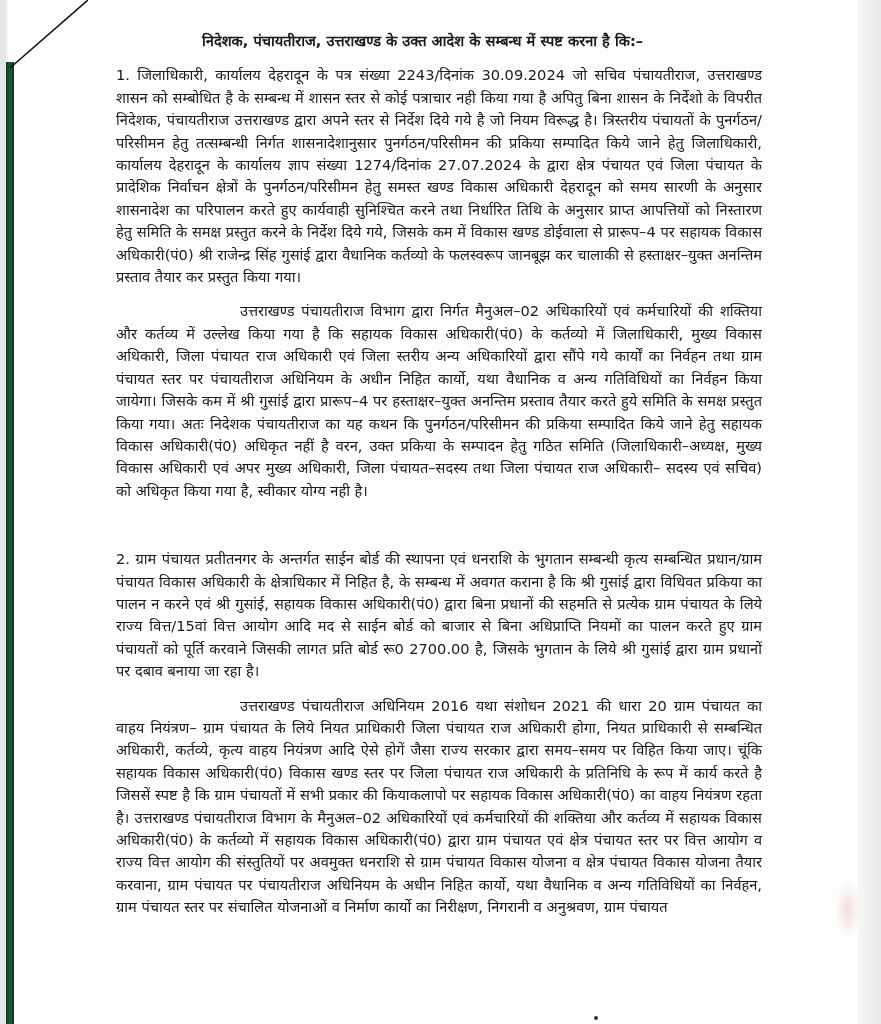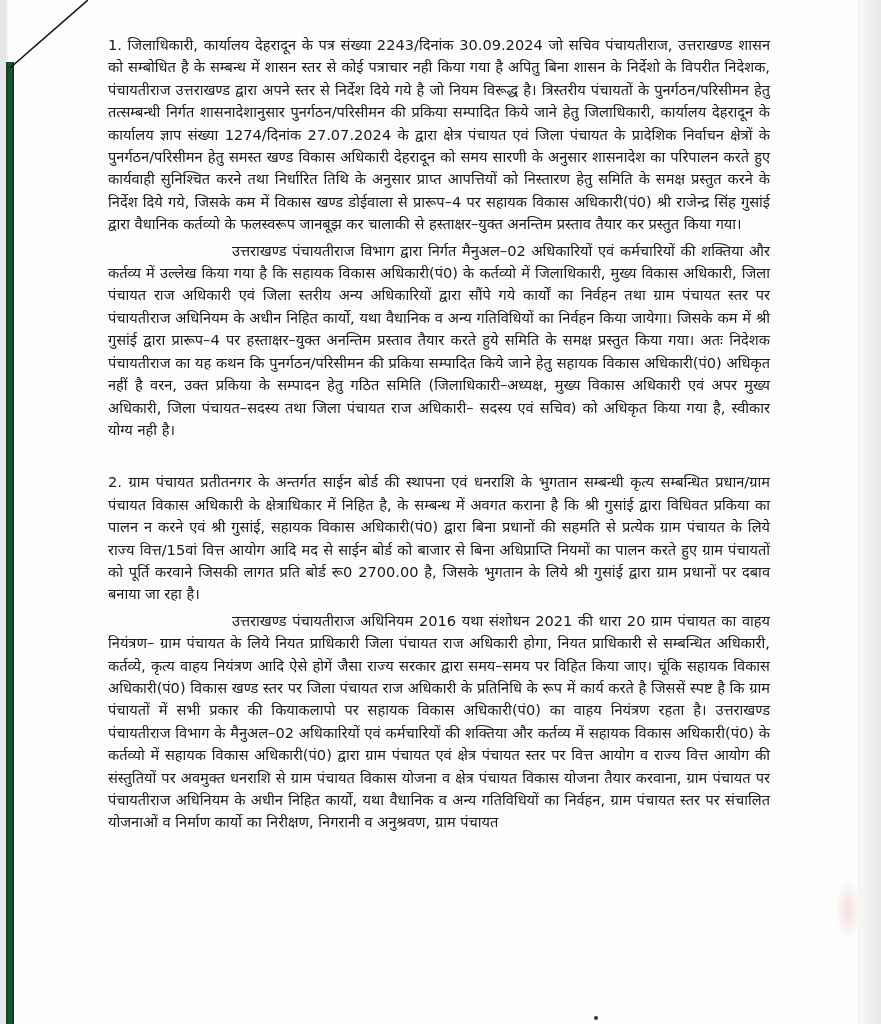--- a/index.html
+++ b/index.html
@@ -35,40 +35,41 @@
   .content {
     position: absolute; left: 104px; top: 30px; width: 670px;
     font-size: 14.6px; line-height: 22.4px;
     text-align: justify;
     letter-spacing: 0;
   }
   .heading {
     text-align: left; padding-left: 98px; font-weight: bold; margin: 0 0 0 0;
     font-size: 14.6px;
   }
-  .para { margin: 4px; }
+  .para { margin: 12px; }
   .indent { text-indent: 124px; }
   .gap { height: 22px; }
   .italic { }
   .bottom-mark {
     position: absolute; left: 594px; top: 1016px; width: 4px; height: 4px; background: #333; border-radius: 2px;
   }
 </style>
 </head>
 <body>
 
 <div class="left-margin"></div>
 <div class="page"></div>
 <div class="left-binding"></div>
 <svg class="diag-line" viewBox="0 0 80 70">
   <line x1="2" y1="68" x2="80" y2="0" stroke="#111" stroke-width="1.6"></line>
 </svg>
 <div class="right-shade"></div>
 <div class="stain"></div>
 
 <div class="content">
+  <p class="heading">निदेशक, पंचायतीराज, उत्तराखण्ड के उक्त आदेश के सम्बन्ध में स्पष्ट करना है कि:–</p>
   <p class="para">1. जिलाधिकारी, कार्यालय देहरादून के पत्र संख्या 2243/दिनांक 30.09.2024 जो सचिव पंचायतीराज, उत्तराखण्ड शासन को सम्बोधित है के सम्बन्ध में शासन स्तर से कोई पत्राचार नही किया गया है अपितु बिना शासन के निर्देशो के विपरीत निदेशक, पंचायतीराज उत्तराखण्ड द्वारा अपने स्तर से निर्देश दिये गये है जो नियम विरूद्ध है। त्रिस्तरीय पंचायतों के पुनर्गठन/परिसीमन हेतु तत्सम्बन्धी निर्गत शासनादेशानुसार पुनर्गठन/परिसीमन की प्रकिया सम्पादित किये जाने हेतु जिलाधिकारी, कार्यालय देहरादून के कार्यालय ज्ञाप संख्या 1274/दिनांक 27.07.2024 के द्वारा क्षेत्र पंचायत एवं जिला पंचायत के प्रादेशिक निर्वाचन क्षेत्रों के पुनर्गठन/परिसीमन हेतु समस्त खण्ड विकास अधिकारी देहरादून को समय सारणी के अनुसार शासनादेश का परिपालन करते हुए कार्यवाही सुनिश्चित करने तथा निर्धारित तिथि के अनुसार प्राप्त आपत्तियों को निस्तारण हेतु समिति के समक्ष प्रस्तुत करने के निर्देश दिये गये, जिसके कम में विकास खण्ड डोईवाला से प्रारूप–4 पर सहायक विकास अधिकारी(पं0) श्री राजेन्द्र सिंह गुसांई द्वारा वैधानिक कर्तव्यो के फलस्वरूप जानबूझ कर चालाकी से हस्ताक्षर–युक्त अनन्तिम प्रस्ताव तैयार कर प्रस्तुत किया गया।</p>
   <p class="para indent">उत्तराखण्ड पंचायतीराज विभाग द्वारा निर्गत मैनुअल–02 अधिकारियों एवं कर्मचारियों की शक्तिया और कर्तव्य में उल्लेख किया गया है कि सहायक विकास अधिकारी(पं0) के कर्तव्यो में जिलाधिकारी, मुख्य विकास अधिकारी, जिला पंचायत राज अधिकारी एवं जिला स्तरीय अन्य अधिकारियों द्वारा सौंपे गये कार्यों का निर्वहन तथा ग्राम पंचायत स्तर पर पंचायतीराज अधिनियम के अधीन निहित कार्यो, यथा वैधानिक व अन्य गतिविधियों का निर्वहन किया जायेगा। जिसके कम में श्री गुसांई द्वारा प्रारूप–4 पर हस्ताक्षर–युक्त अनन्तिम प्रस्ताव तैयार करते हुये समिति के समक्ष प्रस्तुत किया गया। अतः निदेशक पंचायतीराज का यह कथन कि पुनर्गठन/परिसीमन की प्रकिया सम्पादित किये जाने हेतु सहायक विकास अधिकारी(पं0) अधिकृत नहीं है वरन, उक्त प्रकिया के सम्पादन हेतु गठित समिति (जिलाधिकारी–अध्यक्ष, मुख्य विकास अधिकारी एवं अपर मुख्य अधिकारी, जिला पंचायत–सदस्य तथा जिला पंचायत राज अधिकारी– सदस्य एवं सचिव) को अधिकृत किया गया है, स्वीकार योग्य नही है।</p>
   <div class="gap"></div>
   <p class="para">2.  ग्राम पंचायत प्रतीतनगर के अन्तर्गत साईन बोर्ड की स्थापना एवं धनराशि के भुगतान सम्बन्धी कृत्य सम्बन्धित प्रधान/ग्राम पंचायत विकास अधिकारी के क्षेत्राधिकार में निहित है, के सम्बन्ध में अवगत कराना है कि श्री गुसांई द्वारा विधिवत प्रकिया का पालन न करने  एवं श्री गुसांई, सहायक विकास अधिकारी(पं0) द्वारा बिना प्रधानों की सहमति से प्रत्येक ग्राम पंचायत के लिये राज्य वित्त/15वां वित्त आयोग आदि मद से साईन बोर्ड को बाजार से बिना अधिप्राप्ति नियमों का पालन करते हुए ग्राम पंचायतों को पूर्ति करवाने जिसकी लागत प्रति बोर्ड रू0 2700.00 है, जिसके भुगतान के लिये श्री गुसांई द्वारा ग्राम प्रधानों पर दबाव बनाया जा रहा है।</p>
   <p class="para indent"><span>उत्तराखण्ड पंचायतीराज अधिनियम 2016 यथा संशोधन 2021 की धारा 20 ग्राम पंचायत का वाहय नियंत्रण– ग्राम पंचायत के लिये नियत प्राधिकारी जिला पंचायत राज अधिकारी होगा, नियत प्राधिकारी से सम्बन्धित अधिकारी, कर्तव्ये, कृत्य वाहय नियंत्रण आदि ऐसे होगें जैसा राज्य सरकार द्वारा समय–समय पर विहित किया जाए। चूंकि सहायक विकास अधिकारी(पं0) विकास खण्ड स्तर पर जिला पंचायत राज अधिकारी के प्रतिनिधि के रूप में कार्य करते है जिससें स्पष्ट है कि ग्राम पंचायतों में सभी प्रकार की कियाकलापो पर सहायक विकास अधिकारी(पं0) का वाहय नियंत्रण रहता है। उत्तराखण्ड पंचायतीराज विभाग के मैनुअल–02 अधिकारियों एवं कर्मचारियों की शक्तिया और कर्तव्य में सहायक विकास अधिकारी(पं0) के कर्तव्यो में सहायक विकास अधिकारी(पं0) द्वारा </span><span class="italic">ग्राम पंचायत एवं क्षेत्र पंचायत स्तर पर वित्त आयोग व राज्य वित्त आयोग की संस्तुतियों पर अवमुक्त धनराशि से ग्राम पंचायत विकास योजना व क्षेत्र पंचायत विकास योजना तैयार करवाना, ग्राम पंचायत पर पंचायतीराज अधिनियम के अधीन निहित कार्यो, यथा वैधानिक व अन्य गतिविधियों का निर्वहन, ग्राम पंचायत स्तर पर संचालित योजनाओं व निर्माण कार्यो का निरीक्षण, निगरानी व अनुश्रवण, ग्राम पंचायत</span></p>
 </div>
 <div class="bottom-mark"></div>
 
 </body></html>

